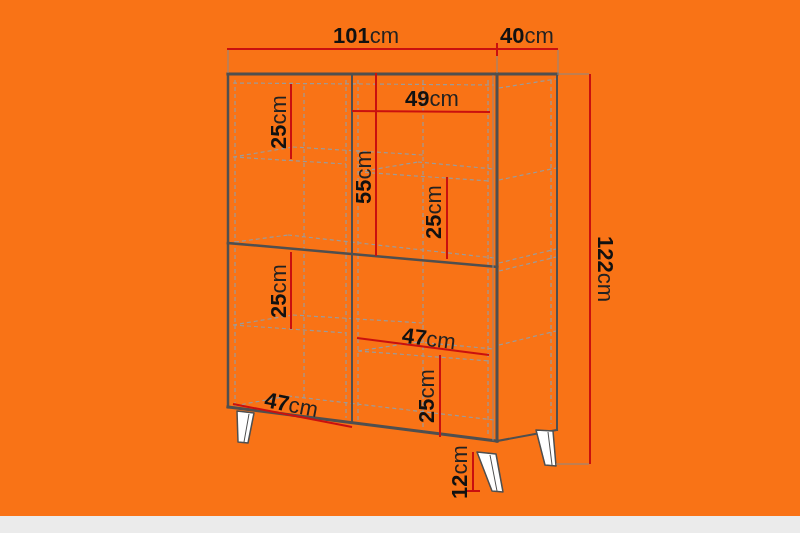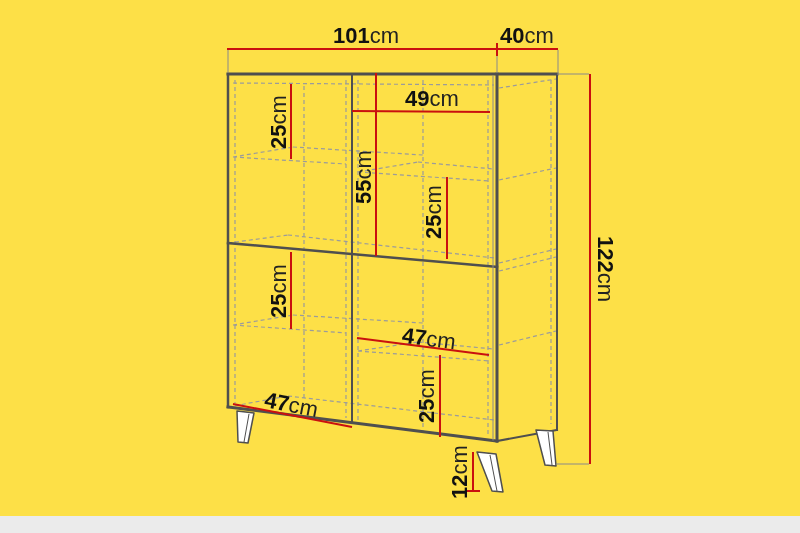--- a/index.html
+++ b/index.html
@@ -1,16 +1,16 @@
 <!DOCTYPE html>
 <html><head>
 <meta charset="utf-8">
 <style>
   html,body{margin:0;padding:0;background:#fff;}
-  .stage{position:relative;width:800px;height:533px;background:#fde047;overflow:hidden;
+  .stage{position:relative;width:800px;height:533px;background:#f97316;overflow:hidden;
          font-family:"Liberation Sans","DejaVu Sans",sans-serif;}
   svg{display:block}
   .dim-num{font-family:"Liberation Sans","DejaVu Sans",sans-serif;font-weight:bold;font-size:22px;fill:#111;}
   .dim-unit{font-family:"Liberation Sans","DejaVu Sans",sans-serif;font-weight:normal;font-size:22px;fill:#222;}
   text{user-select:none}
 </style>
 </head>
 <body>
 
 <div class="stage">

